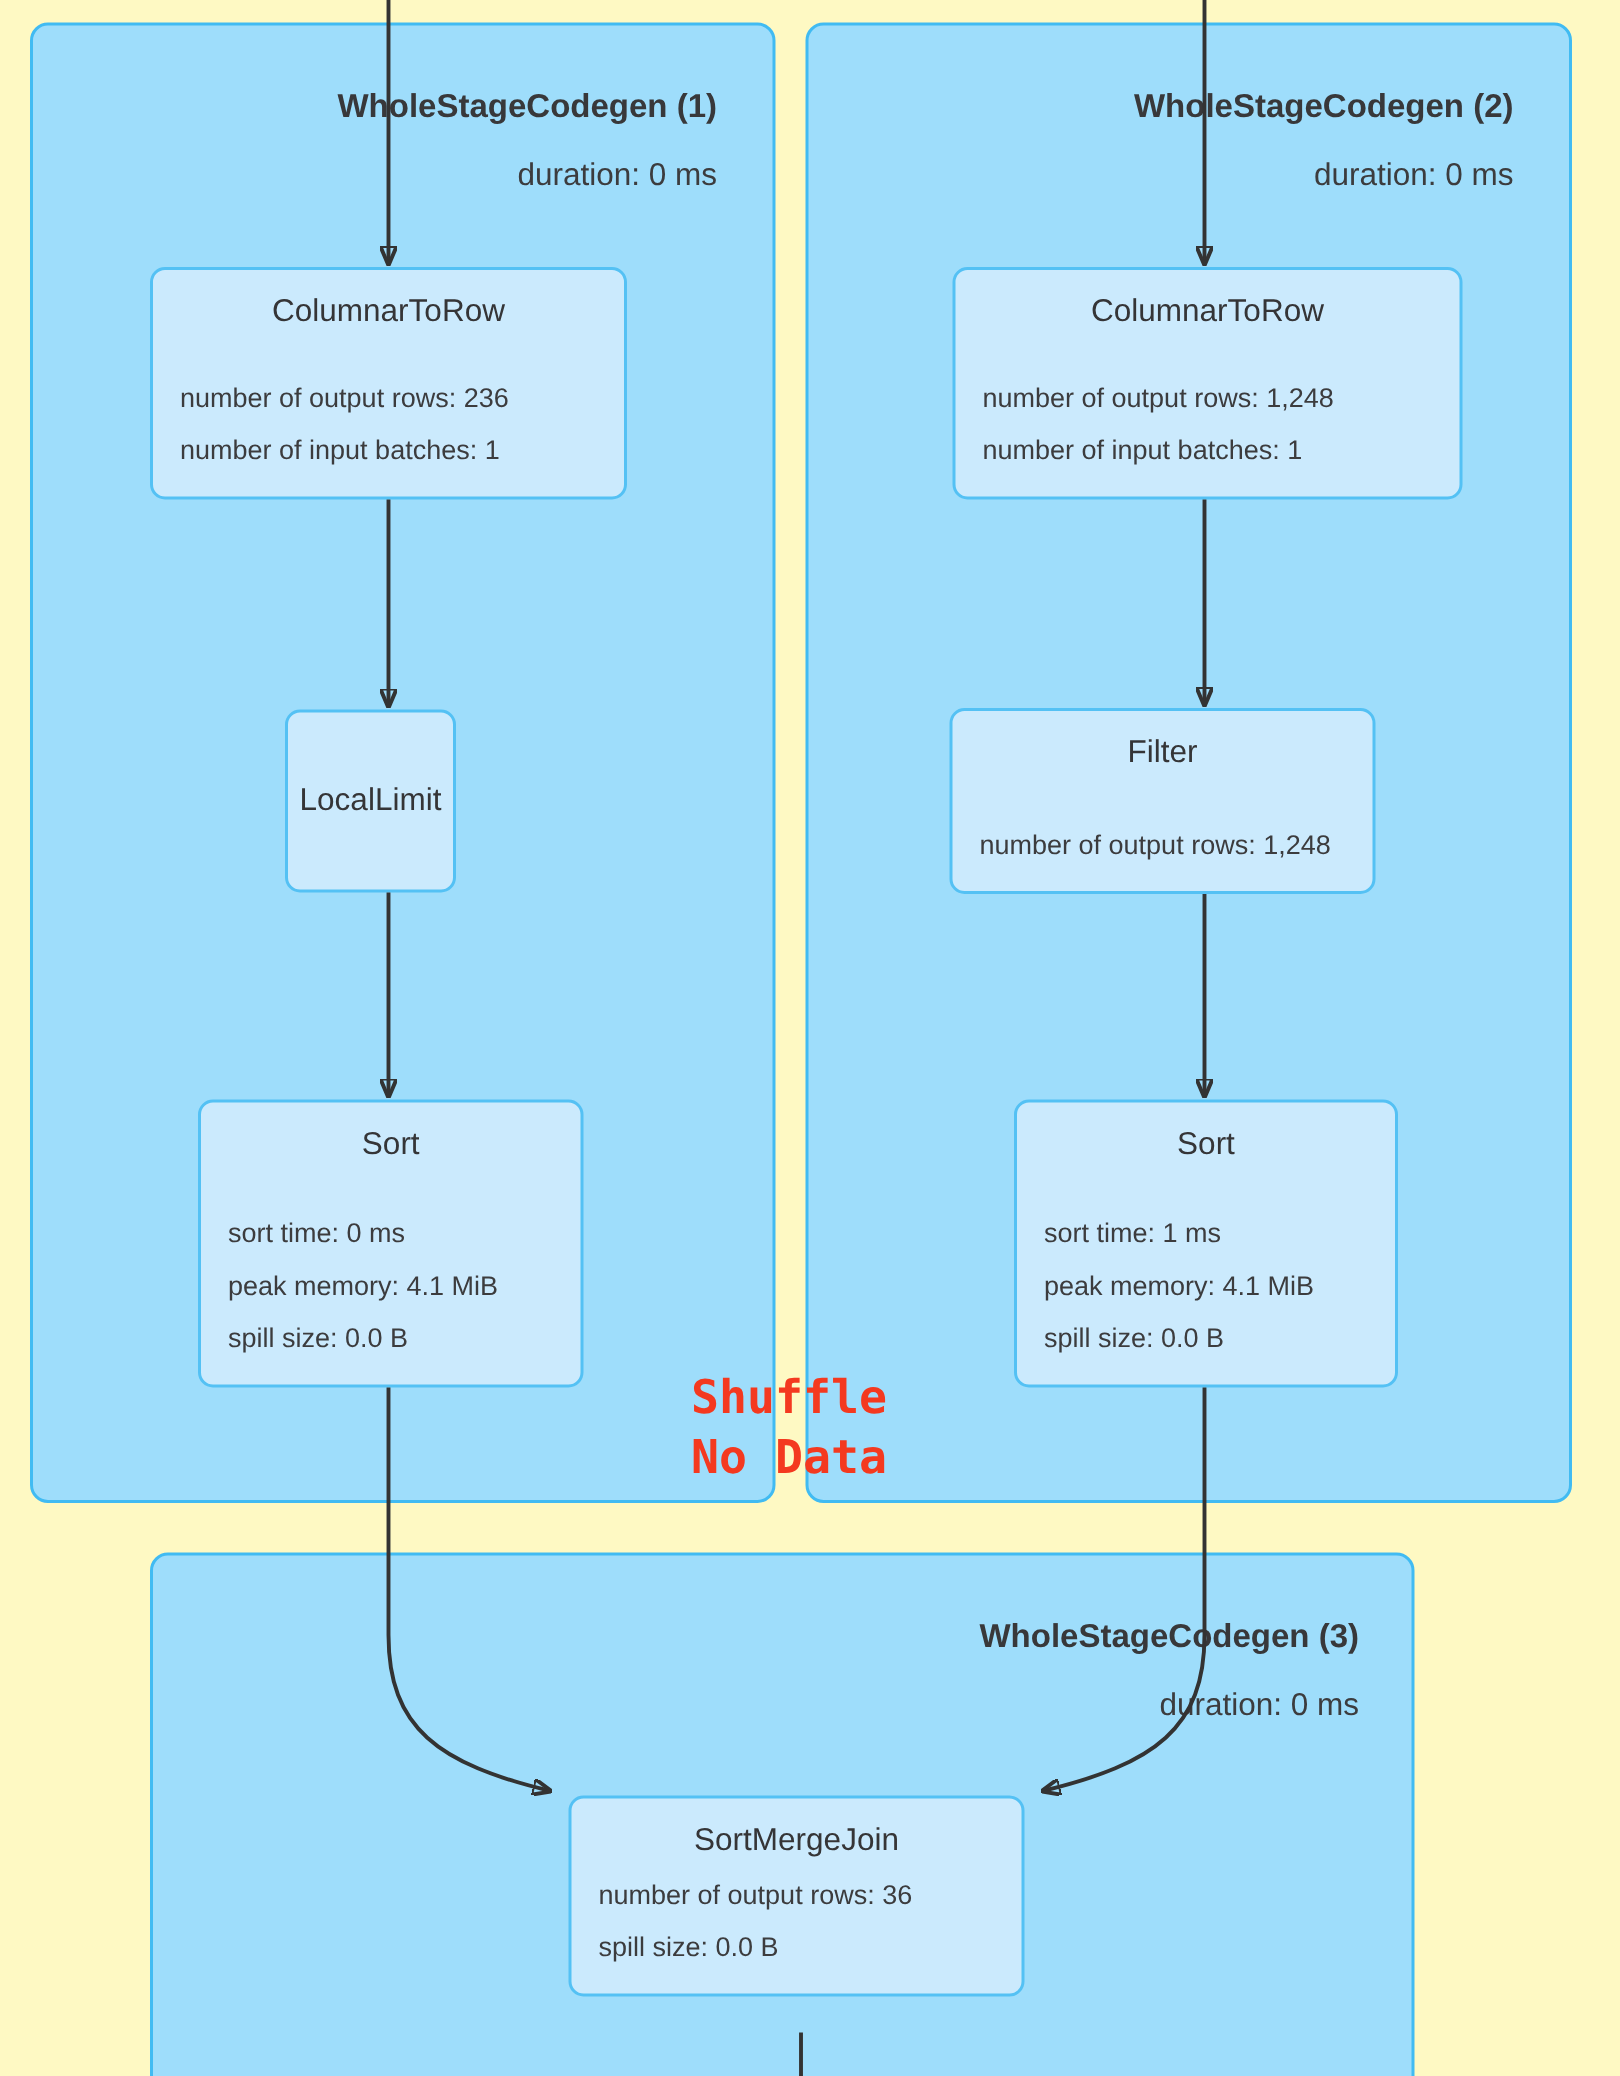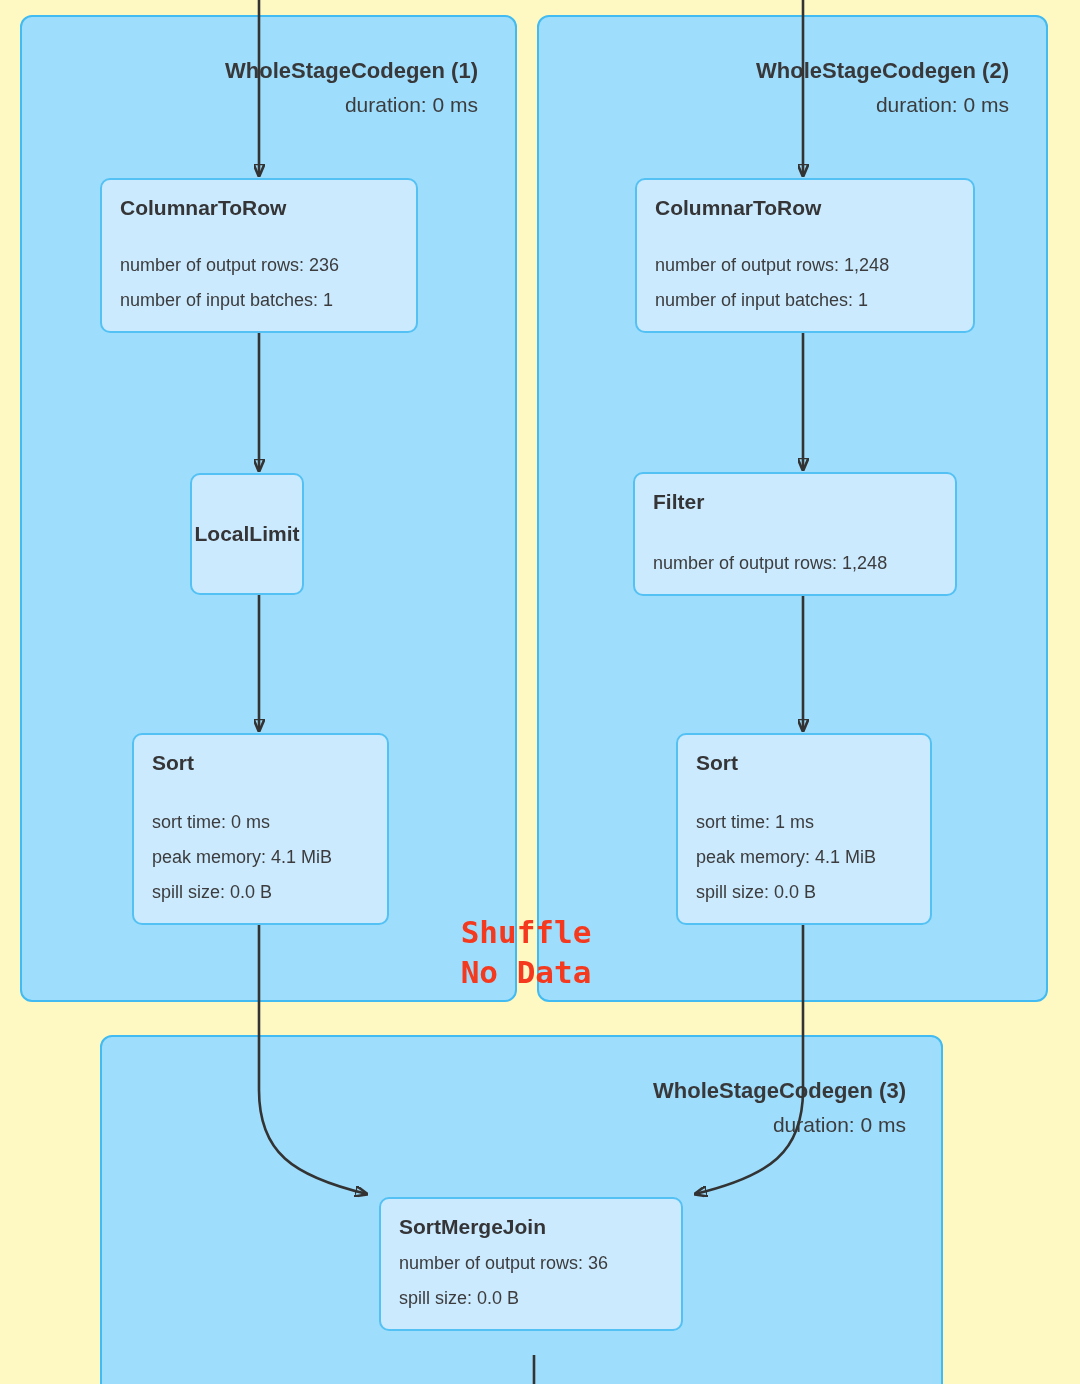--- a/index.html
+++ b/index.html
@@ -18,40 +18,40 @@
   }
   .cluster-title{
     margin-top:41px;
     text-align:right;
     font-size:22px;
     font-weight:bold;
     color:#38383a;
     line-height:26px;
   }
   .cluster-duration{
-    margin-top:8px;
+    margin-top:20px;
     text-align:right;
     font-size:21px;
     color:#3c3c3e;
     line-height:26px;
   }
   .c1 .cluster-title,.c1 .cluster-duration,
   .c2 .cluster-title,.c2 .cluster-duration{padding-right:37px;}
   .c3 .cluster-title,.c3 .cluster-duration{padding-right:35px;}
   .node{
     position:absolute;
     background:#cbeafd;
     border:2px solid #54c1f4;
     border-radius:10px;
     box-sizing:border-box;
     display:flex;flex-direction:column;
     padding:15px 18px 13px 18px;
   }
   .node-title{
-    font-size:21px;font-weight:bold;color:#353537;line-height:26px;
+    font-size:21px;font-weight:normal;color:#353537;line-height:26px;text-align:center;
   }
   .node-metrics{margin-top:auto;}
   .metric{font-size:18px;color:#3c3c3e;line-height:35px;white-space:nowrap;}
   .node.center-only{align-items:center;justify-content:center;padding:0;}
   .node.center-only .node-title{line-height:normal;}
   #edges{position:absolute;left:0;top:0;width:1080px;height:1384px;pointer-events:none;}
   #edges path{stroke:#333333;stroke-width:2.6;fill:none;}
   .annotation{
     position:absolute;left:424px;top:912px;width:204px;
     text-align:center;
@@ -103,21 +103,21 @@
   </div>
 
   <div class="node" style="left:635px;top:178px;width:340px;height:155px;">
     <div class="node-title">ColumnarToRow</div>
     <div class="node-metrics">
       <div class="metric">number of output rows: 1,248</div>
       <div class="metric">number of input batches: 1</div>
     </div>
   </div>
 
-  <div class="node" style="left:633px;top:472px;width:324px;height:124px;">
+  <div class="node" style="left:633px;top:472px;width:284px;height:124px;">
     <div class="node-title">Filter</div>
     <div class="node-metrics">
       <div class="metric">number of output rows: 1,248</div>
     </div>
   </div>
 
   <div class="node" style="left:676px;top:733px;width:256px;height:192px;">
     <div class="node-title">Sort</div>
     <div class="node-metrics">
       <div class="metric">sort time: 1 ms</div>

